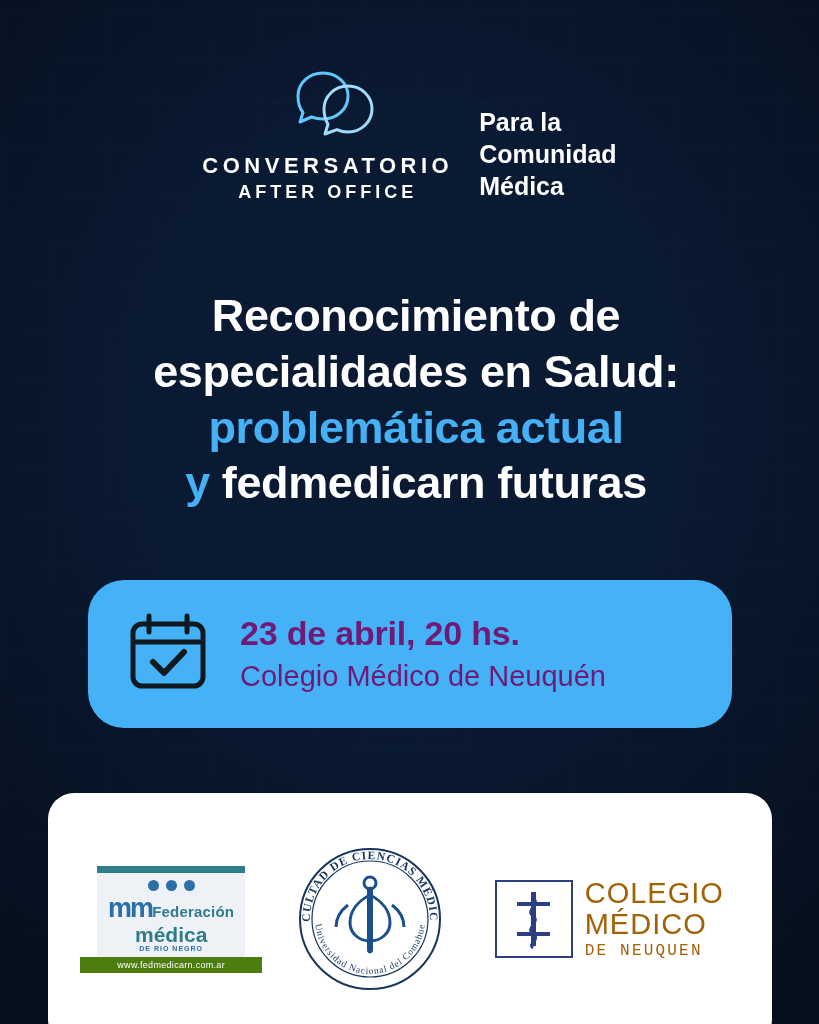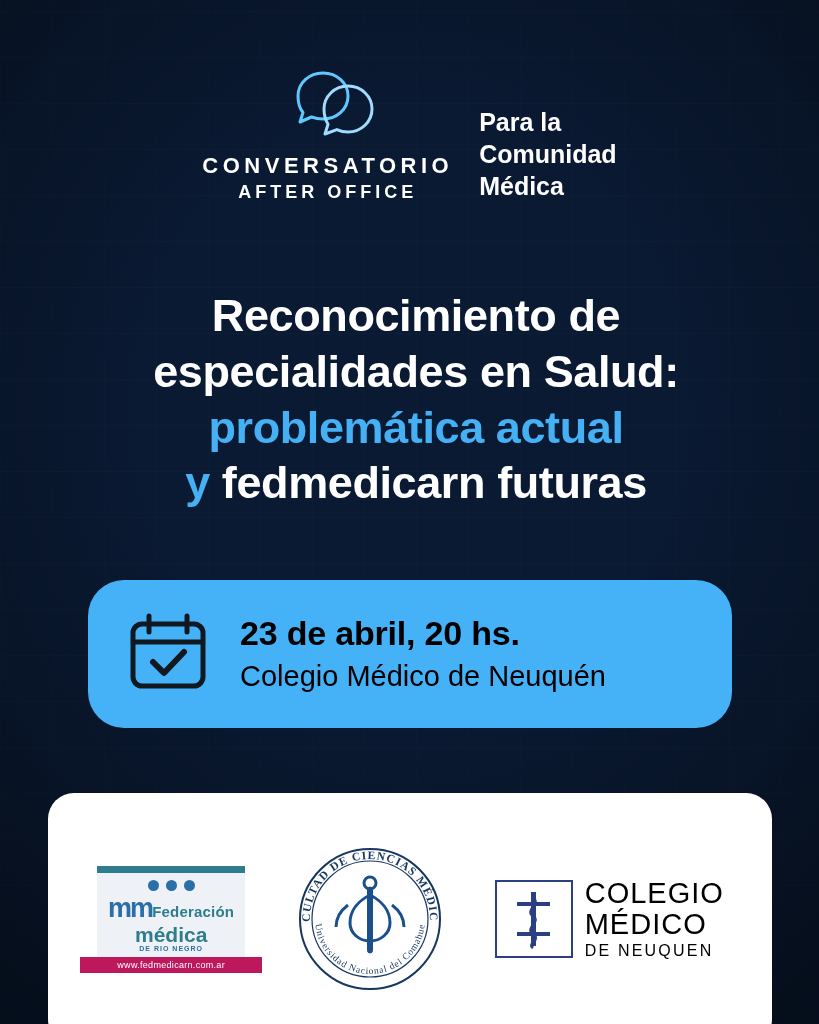--- a/index.html
+++ b/index.html
@@ -115,21 +115,21 @@
     height: 148px;
     background: #45b2f8;
     border-radius: 36px;
     display: flex;
     align-items: center;
     padding: 0 38px;
     box-sizing: border-box;
     gap: 30px;
   }
   .cal-icon { flex: 0 0 auto; }
-  .date-text { color: #000000; }
+  .date-text { color: #701a75; }
   .date-line1 {
     font-size: 34px;
     font-weight: bold;
     letter-spacing: -0.2px;
     line-height: 1.1;
   }
   .date-line2 {
     font-size: 29px;
     font-weight: normal;
     margin-top: 8px;
@@ -171,38 +171,38 @@
   .fed-dots { display:flex; justify-content:center; gap:7px; margin-bottom:2px; }
   .fed-dot { width:11px; height:11px; border-radius:50%; background:#2b6fa8; }
   .fed-word1 {
     font-size: 15px; font-weight: bold; color:#2f7d8c; letter-spacing:0.2px;
     line-height: 1; margin-bottom: 1px;
   }
   .fed-mm { font-size: 27px; font-weight: bold; color:#2b6fa8; letter-spacing:-2px; }
   .fed-word2 { font-size: 21px; font-weight: bold; color:#2f7d8c; line-height:1; }
   .fed-word3 { font-size: 7px; font-weight: bold; color:#2b6fa8; letter-spacing:1px; }
   .fed-url {
-    width: 148px; background:#be185d; color:#ffffff;
+    width: 148px; background:#4d7c0f; color:#ffffff;
     font-size: 9px; text-align:center; padding: 3px 17px; letter-spacing:0.3px;
   }
 
   
   .seal { position: relative; width: 160px; height: 160px; }
 
   
   .colegio { display:flex; align-items:center; gap: 12px; }
   .colegio-mark {
     width: 74px; height: 74px; border: 2px solid #2b3f83;
     display:flex; align-items:center; justify-content:center;
     position: relative;
   }
-  .colegio-txt { color:#000000; line-height:1.0; }
+  .colegio-txt { color:#a16207; line-height:1.0; }
   .cm1 { font-size: 29px; letter-spacing: 1px; }
   .cm2 { font-size: 29px; letter-spacing: 1px; margin-top:2px; }
-  .cm3 { font-size: 16px; letter-spacing: 2.2px; margin-top:4px; }
+  .cm3 { font-size: 16px; letter-spacing: 2.2px; margin-top:4px;font-family:Liberation Mono, monospace; }
 </style>
 </head>
 <body>
 
 <div class="poster">
   <div class="brick"></div>
   <div class="brick2"></div>
   <div class="vignette"></div>
 
   <div class="brand">

